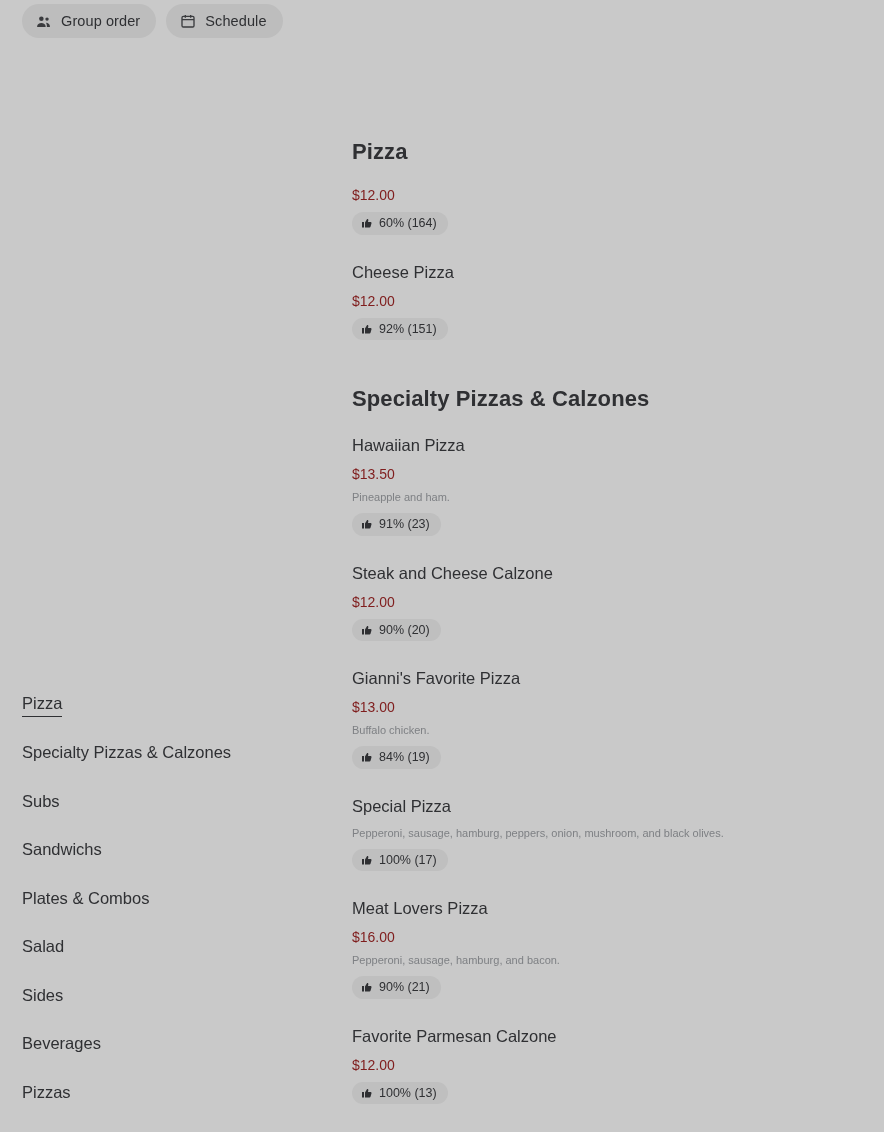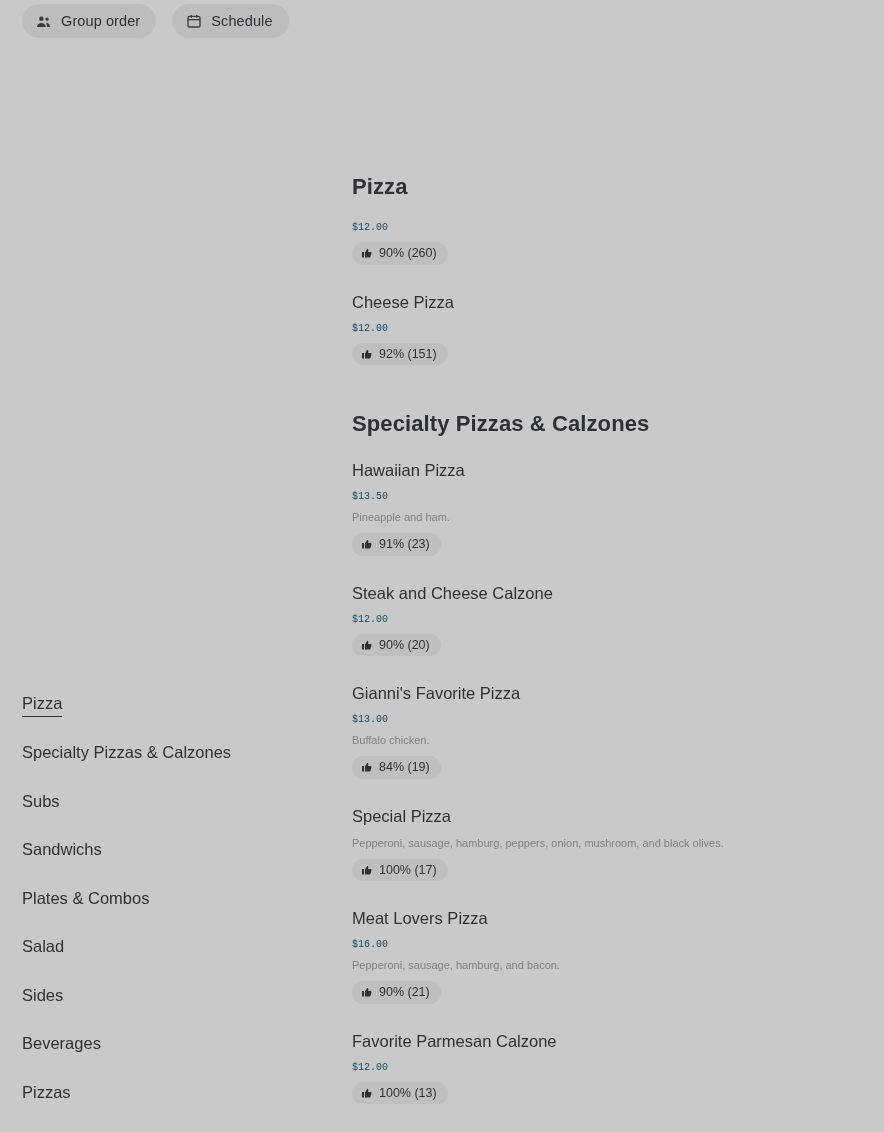--- a/index.html
+++ b/index.html
@@ -16,21 +16,21 @@
     position: relative;
     overflow: hidden;
   }
 
   
   .topbar {
     position: absolute;
     top: 4px;
     left: 22px;
     display: flex;
-    gap: 16px;
+    gap: 10px;
     align-items: center;
   }
   .pill {
     display: flex;
     align-items: center;
     gap: 9px;
     height: 34px;
     padding: 0 16px 0 13px;
     border-radius: 18px;
     background: #bdbdbd;
@@ -95,24 +95,23 @@
   }
   .section-title.second { margin-top: 46px; margin-bottom: 24px; }
 
   .item { margin-bottom: 28px; }
   .item-name {
     font-size: 16.5px;
     color: #2f3033;
     margin-bottom: 11px;
   }
   .item-price {
-    font-size: 10px;
-    color: #0c4a6e;
+    font-size: 14px;
+    color: #7f1d1d;
     margin-bottom: 9px;
-    font-family: Liberation Mono, monospace;
   }
   .item-desc {
     font-size: 11px;
     color: #7e8084;
     margin-bottom: 10px;
   }
   .rating {
     display: inline-flex;
     align-items: center;
     gap: 6px;
@@ -177,21 +176,21 @@
     <h2 class="section-title">Pizza</h2>
 
     <div class="item">
       <div class="item-price">$12.00</div>
       <div class="rating">
         <span class="thumb">
           <svg width="12" height="12" viewBox="0 0 24 24" fill="currentColor" aria-hidden="true">
             <path d="M2 10h4v11H2zM8 21h9.1c.9 0 1.7-.6 1.9-1.4l2-7.1c.3-1.2-.6-2.4-1.9-2.4H14l.7-3.6c.2-1-.3-2-1.2-2.3-.7-.3-1.5 0-1.9.7L8 10.9V21z"></path>
           </svg>
         </span>
-        <span>90% (260)</span>
+        <span>60% (164)</span>
       </div>
     </div>
 
     <div class="item">
       <div class="item-name">Cheese Pizza</div>
       <div class="item-price">$12.00</div>
       <div class="rating">
         <span class="thumb">
           <svg width="12" height="12" viewBox="0 0 24 24" fill="currentColor" aria-hidden="true">
             <path d="M2 10h4v11H2zM8 21h9.1c.9 0 1.7-.6 1.9-1.4l2-7.1c.3-1.2-.6-2.4-1.9-2.4H14l.7-3.6c.2-1-.3-2-1.2-2.3-.7-.3-1.5 0-1.9.7L8 10.9V21z"></path>

